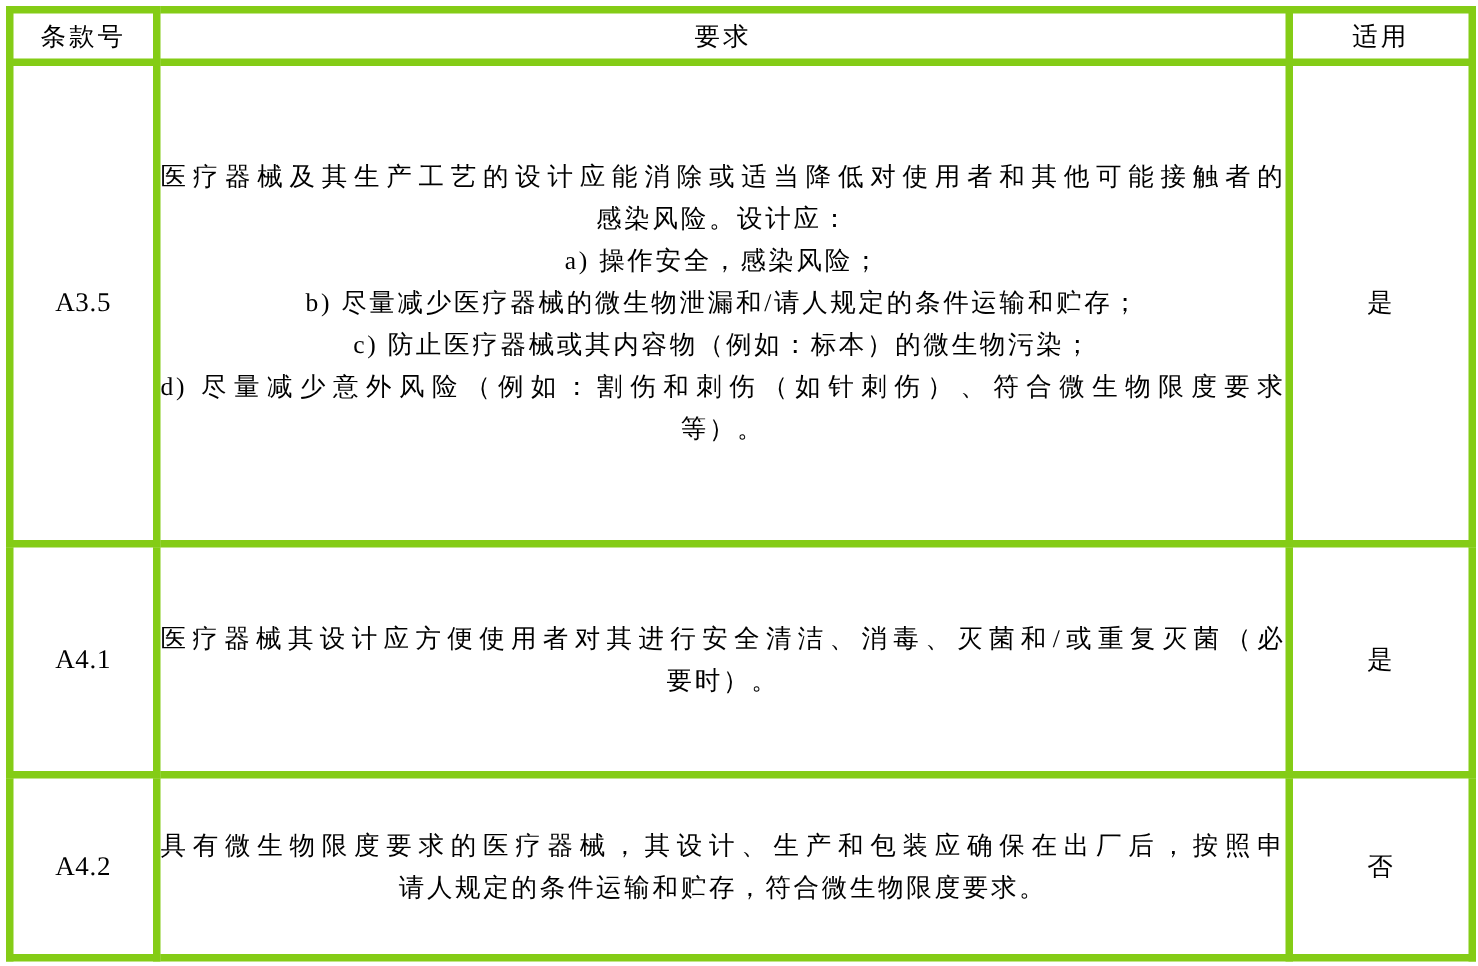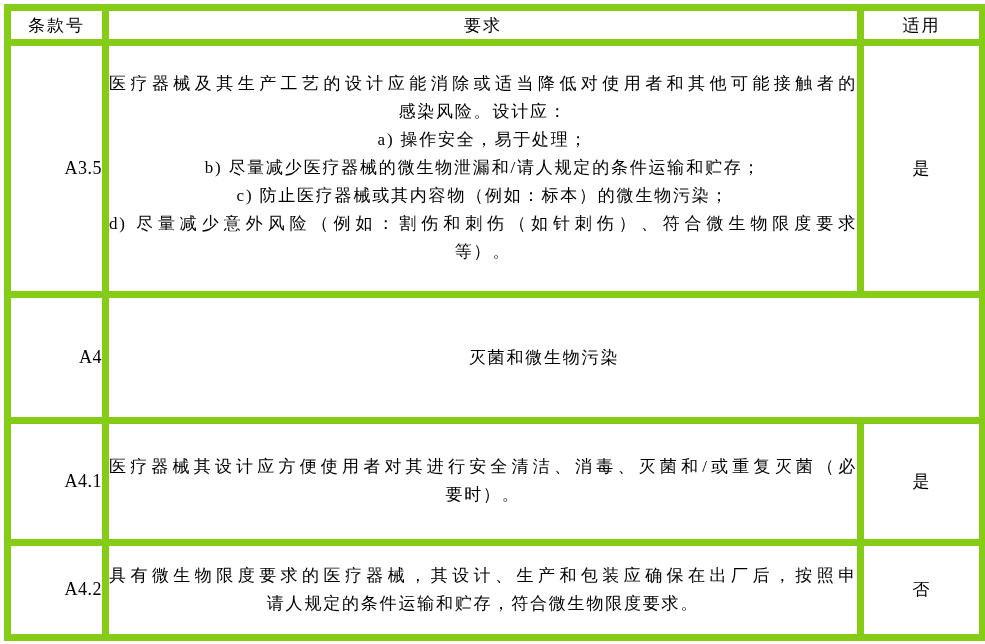--- a/index.html
+++ b/index.html
@@ -20,39 +20,39 @@
     position: absolute;
     left: 4px;
     top: 4px;
     width: 977px;
     height: 637px;
     border-collapse: collapse;
     table-layout: fixed;
     border: 2px solid #000000;
   }
   .req-table th, .req-table td {
-    border: 7px solid #84cc16;
+    border: 5px solid #84cc16;
     padding: 0;
     background: #ffffff;
   }
   .req-table thead tr { height: 35px; }
   tr.row-0 { height: 243px; }
   tr.row-1 { height: 122px; }
   tr.row-2 { height: 117px; }
   tr.row-3 { height: 92px; }
 
   .req-table th {
     font-weight: normal;
     font-size: 17px;
     letter-spacing: 2px;
     text-align: center;
     vertical-align: middle;
   }
   .cell-clause {
-    text-align: right;
+    text-align: center;
     vertical-align: middle;
     font-size: 18px;
     letter-spacing: 0.5px;
   }
   .cell-req {
     vertical-align: middle;
     padding: 0 12px;
   }
   .req-lines .line {
     font-size: 17px;
@@ -91,37 +91,28 @@
         <th>适用</th>
       </tr>
     </thead>
     <tbody id="rows">
         <tr class="row-0">
     <td class="cell-clause">A3.5</td>
     <td class="cell-req">
       <div class="req-lines">
               <div class="line fill">医疗器械及其生产工艺的设计应能消除或适当降低对使用者和其他可能接触者的</div>
               <div class="line">感染风险。设计应：</div>
-              <div class="line">a) 操作安全，易于处理；</div>
+              <div class="line">a) 操作安全，感染风险；</div>
               <div class="line">b) 尽量减少医疗器械的微生物泄漏和/请人规定的条件运输和贮存；</div>
               <div class="line">c) 防止医疗器械或其内容物（例如：标本）的微生物污染；</div>
               <div class="line fill">d) 尽量减少意外风险（例如：割伤和刺伤（如针刺伤）、符合微生物限度要求</div>
               <div class="line">等）。</div>
             </div>
     </td>
     <td class="cell-app">是</td>
-  </tr>
-        <tr class="row-1">
-    <td class="cell-clause">A4</td>
-    <td class="cell-req" colspan="2">
-      <div class="req-lines">
-              <div class="line">灭菌和微生物污染</div>
-            </div>
-    </td>
-
   </tr>
         <tr class="row-2">
     <td class="cell-clause">A4.1</td>
     <td class="cell-req">
       <div class="req-lines">
               <div class="line fill">医疗器械其设计应方便使用者对其进行安全清洁、消毒、灭菌和/或重复灭菌（必</div>
               <div class="line">要时）。</div>
             </div>
     </td>
     <td class="cell-app">是</td>

